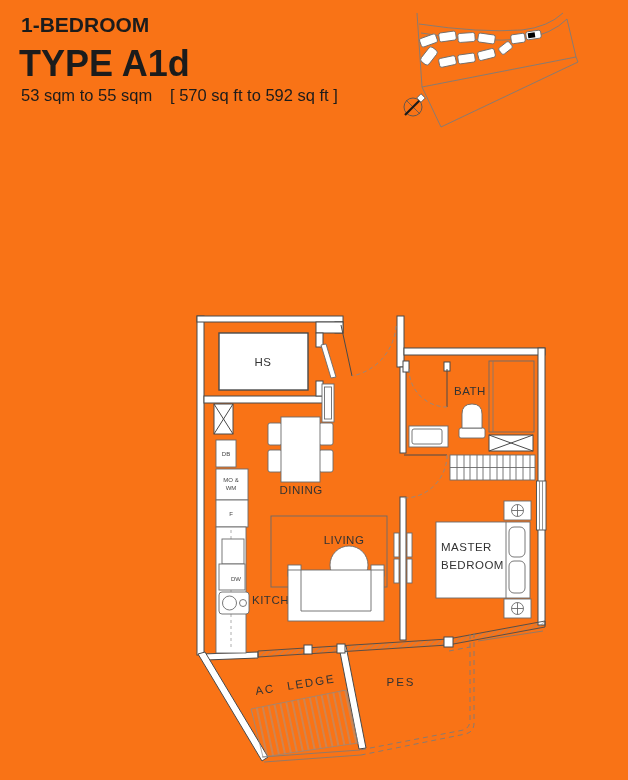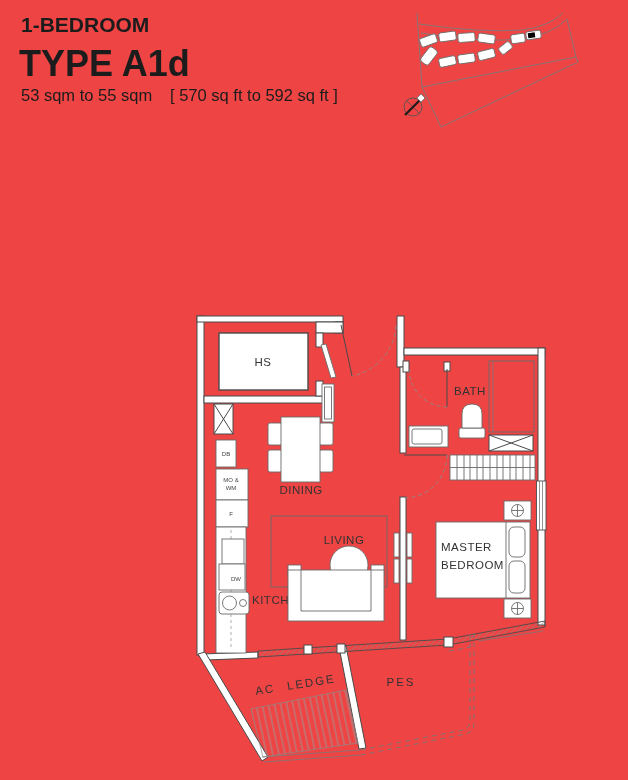--- a/index.html
+++ b/index.html
@@ -1,16 +1,16 @@
 <!DOCTYPE html>
 <html><head>
 <meta charset="utf-8">
 <style>
   html,body{margin:0;padding:0;background:#fff;}
-  .page{position:relative;width:628px;height:780px;background:#ef4444;overflow:hidden;
+  .page{position:relative;width:628px;height:780px;background:#f97316;overflow:hidden;
         font-family:"Liberation Sans",sans-serif;}
   svg{position:absolute;left:0;top:0;}
   .hdr1{font:bold 21px "Liberation Sans",sans-serif;fill:#1c1c1c;}
   .hdr2{font:bold 36px "Liberation Sans",sans-serif;fill:#1c1c1c;}
   .hdr3{font:16.5px "Liberation Sans",sans-serif;fill:#1c1c1c;}
   .wall{fill:#ffffff;stroke:#4a4a4a;stroke-width:1;}
   .ln{stroke:#4a4a4a;stroke-width:1;fill:none;}
   .thin{stroke:#7a7a7a;stroke-width:0.8;fill:none;}
   .furn{fill:#ffffff;stroke:#6a6a6a;stroke-width:0.9;}
   .furnNF{fill:none;stroke:#6a6a6a;stroke-width:0.9;}

